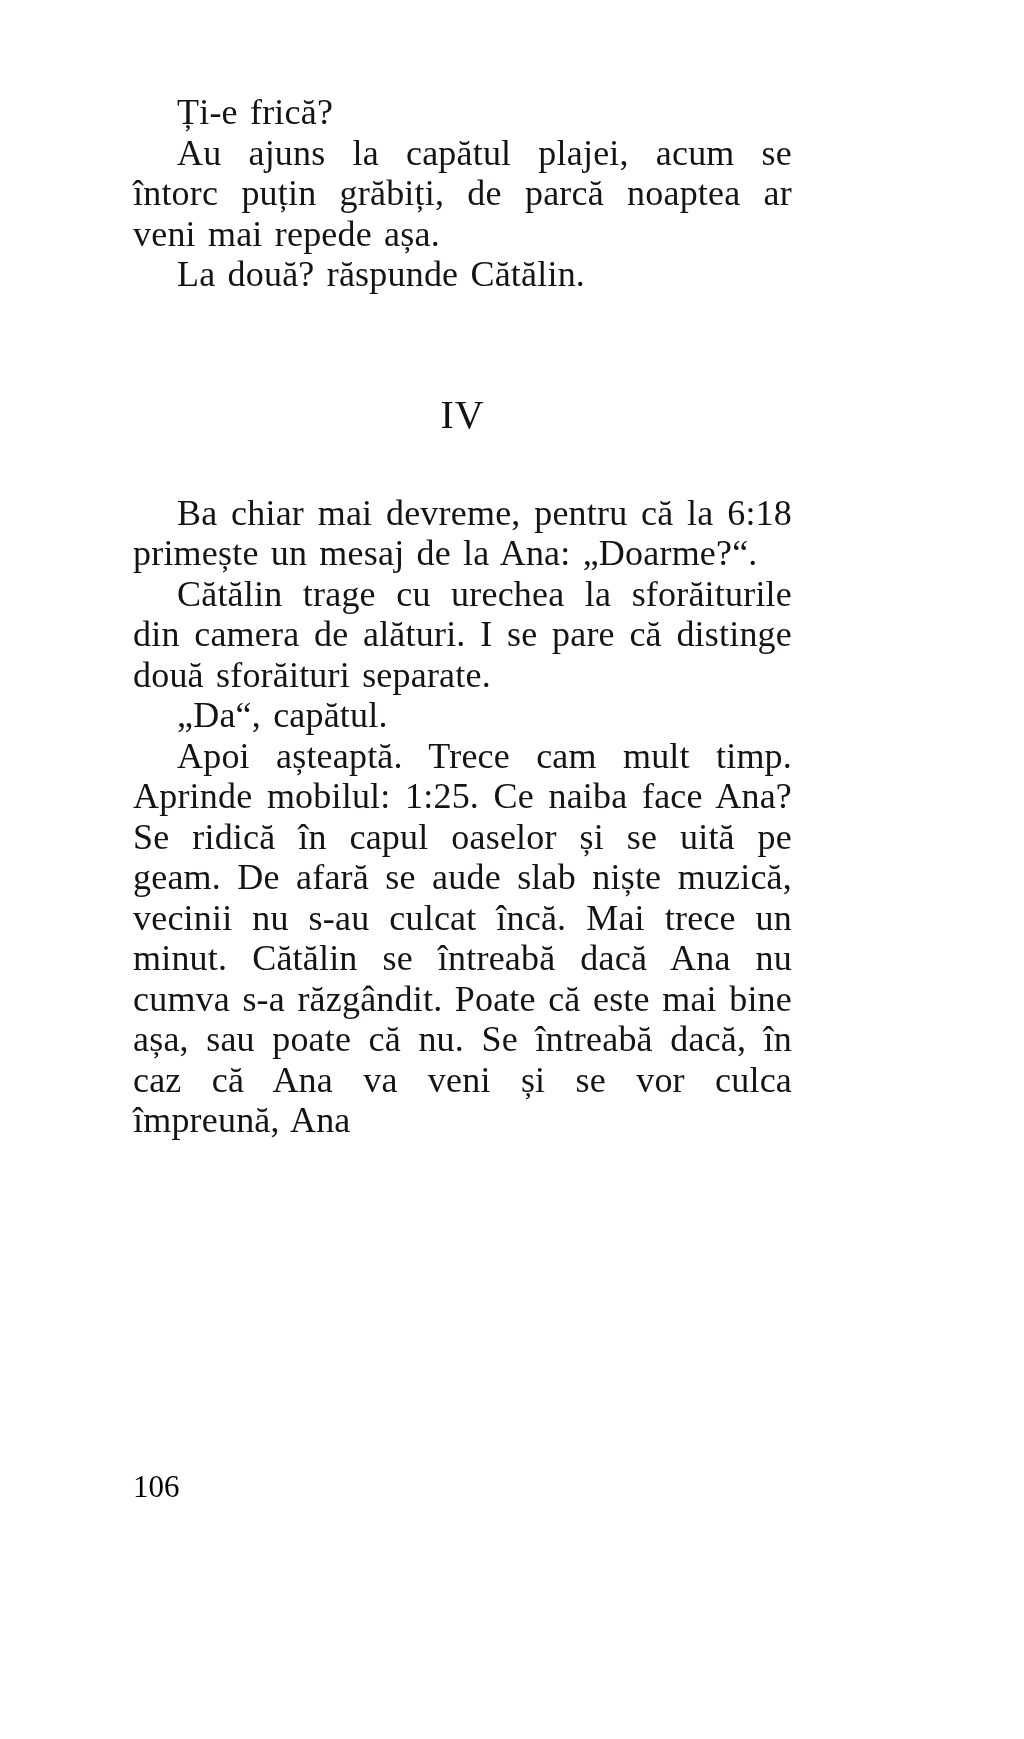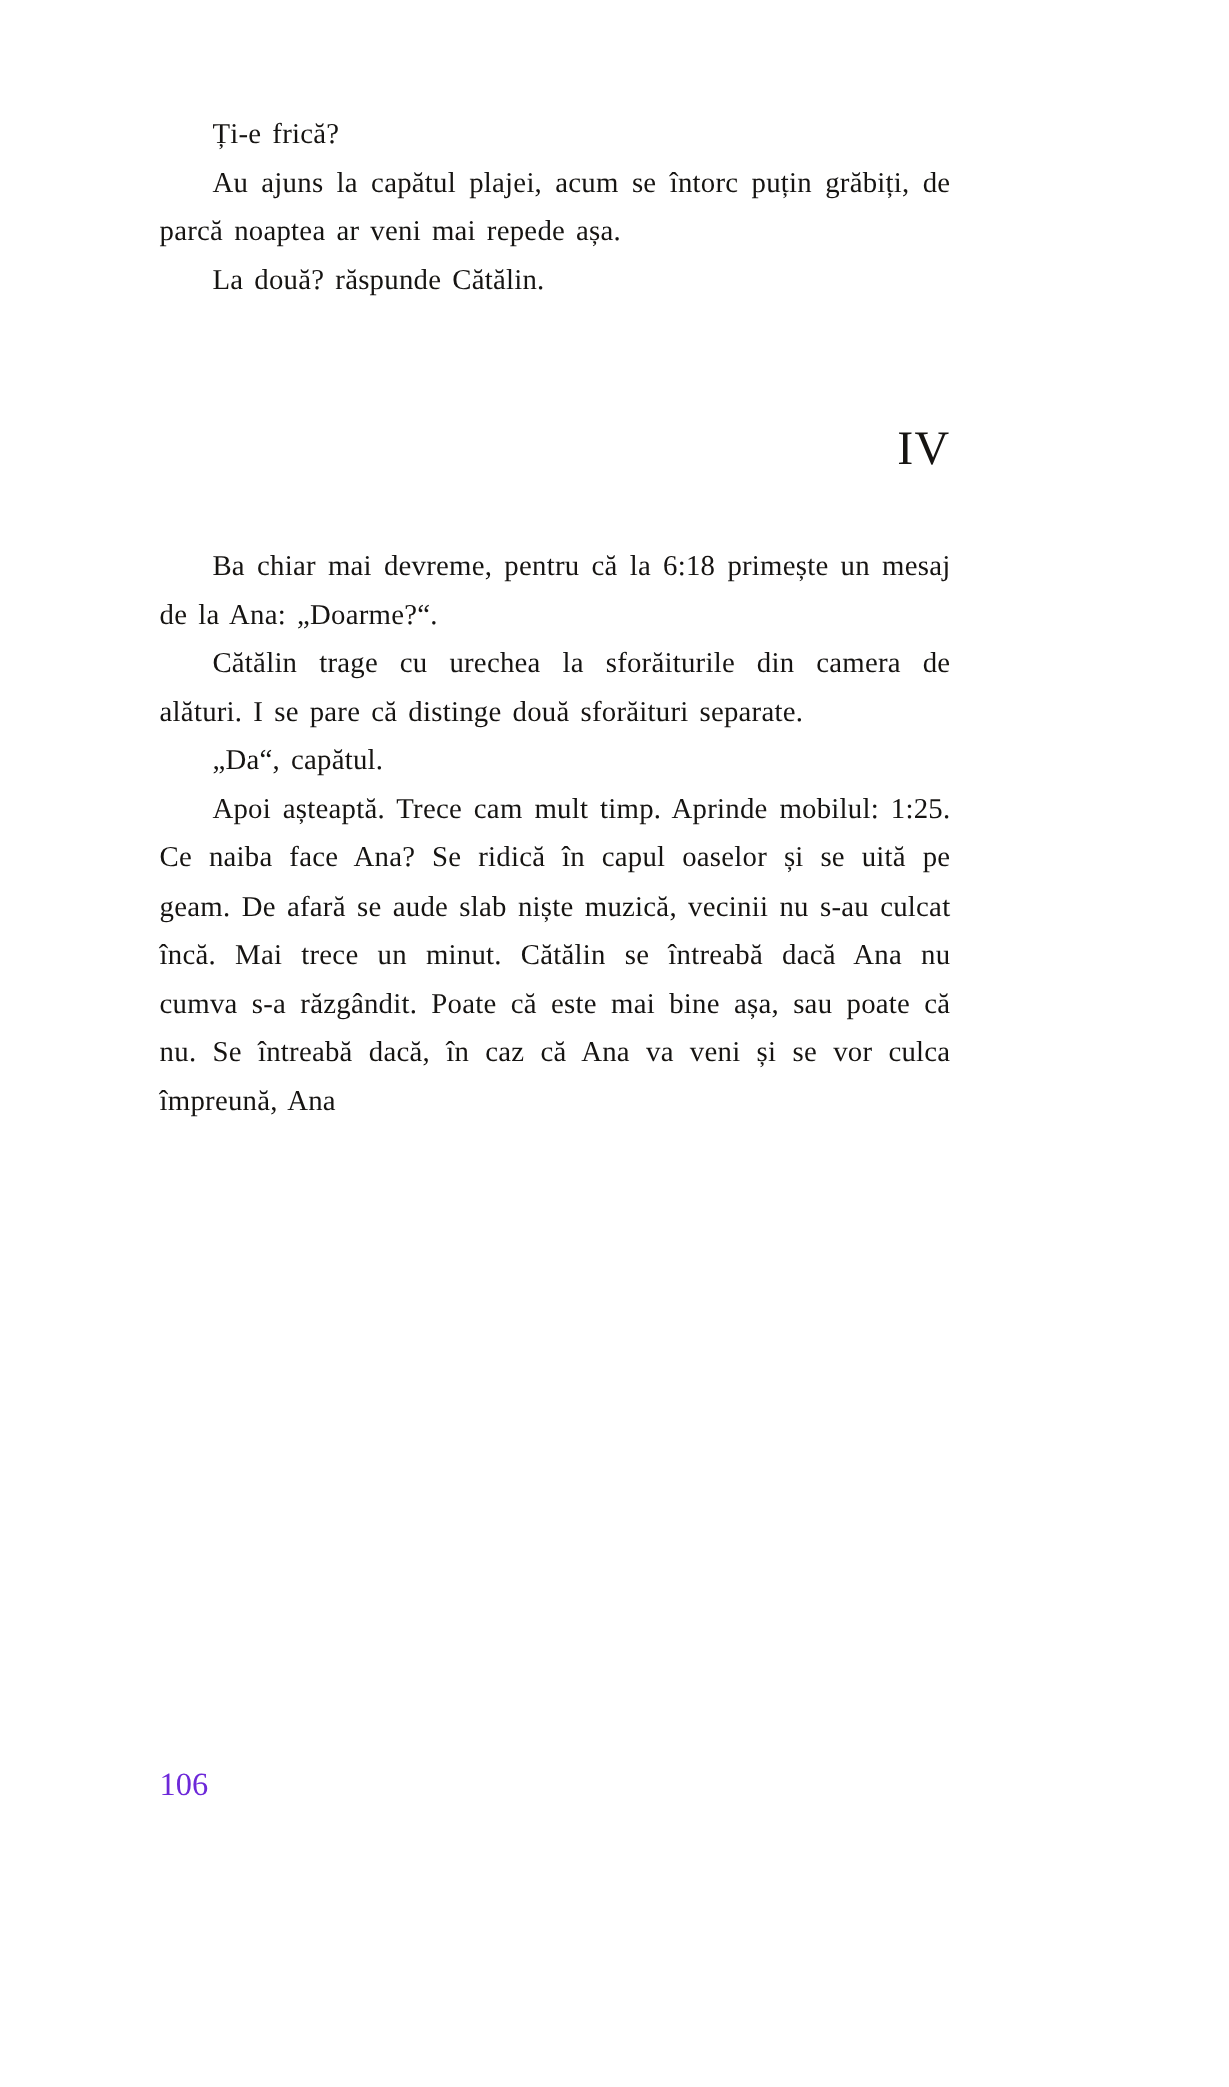--- a/index.html
+++ b/index.html
@@ -18,43 +18,43 @@
       position: relative;
       width: 1024px;
       height: 1739px;
       box-sizing: border-box;
       padding: 92px 232px 0 133px;
       background: #ffffff;
       overflow: hidden;
     }
     .text-block p {
       margin: 0;
-      font-size: 24px;
+      font-size: 36px;
       line-height: 40.5px;
       text-align: justify;
       text-indent: 44px;
       word-spacing: 3px;
       letter-spacing: 0.2px;
     }
     .chapter {
       margin: 100px 0 58px 0;
-      text-align: right;
+      text-align: center;
       font-size: 40px;
       line-height: 40px;
       font-weight: normal;
       letter-spacing: 1px;
       color: #161412;
     }
     .page-number {
       position: absolute;
       left: 133px;
       top: 1472px;
-      font-size: 27px;
+      font-size: 31px;
       line-height: 30px;
-      color: #6d28d9;
+      color: #000000;
     }
   </style>
 </head>
 <body>
 
 <div class="page">
 
   <div class="text-block">
     <p>Ți-e frică?</p>
     <p>Au ajuns la capătul plajei, acum se întorc puțin grăbiți, de parcă noaptea ar veni mai repede așa.</p>

